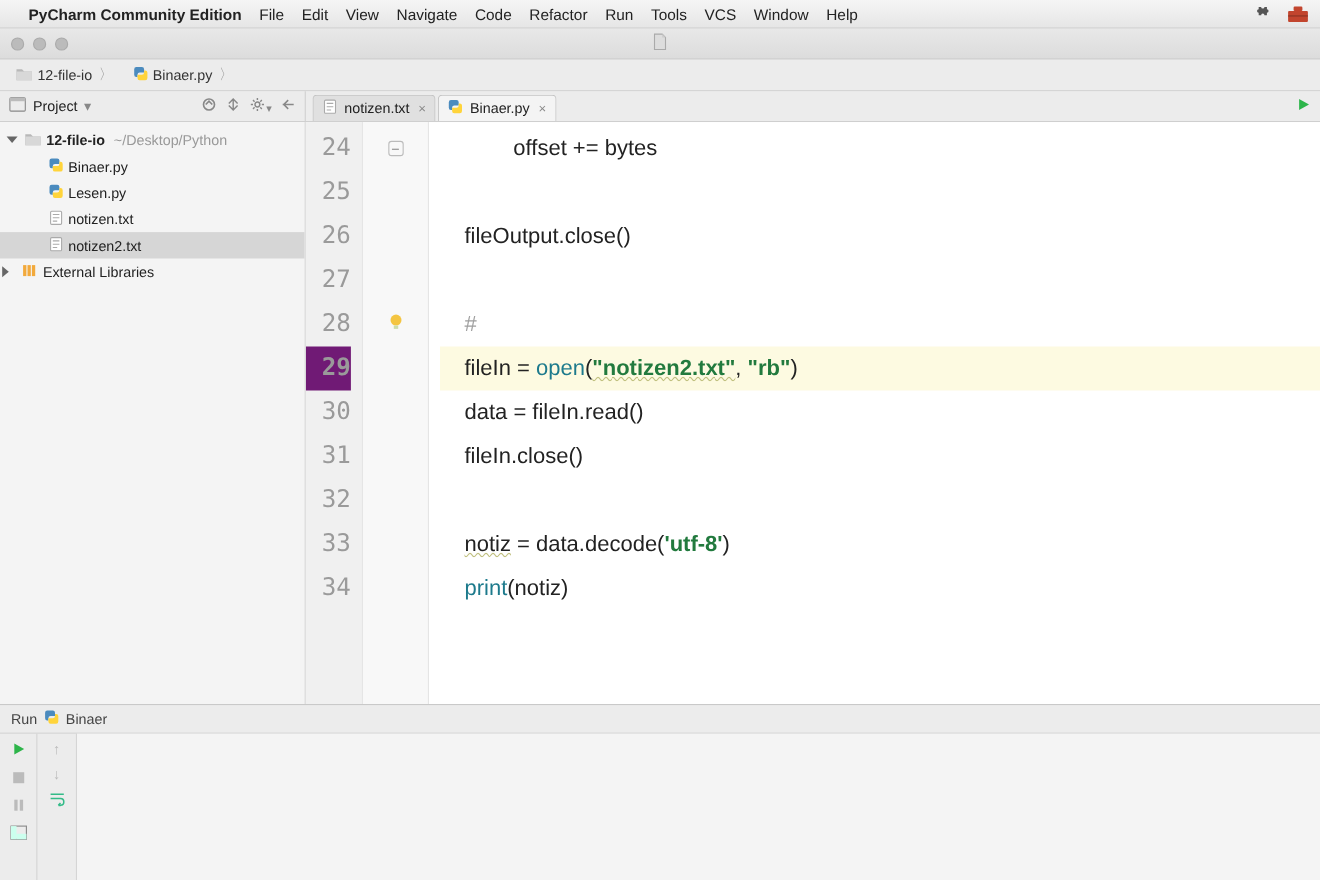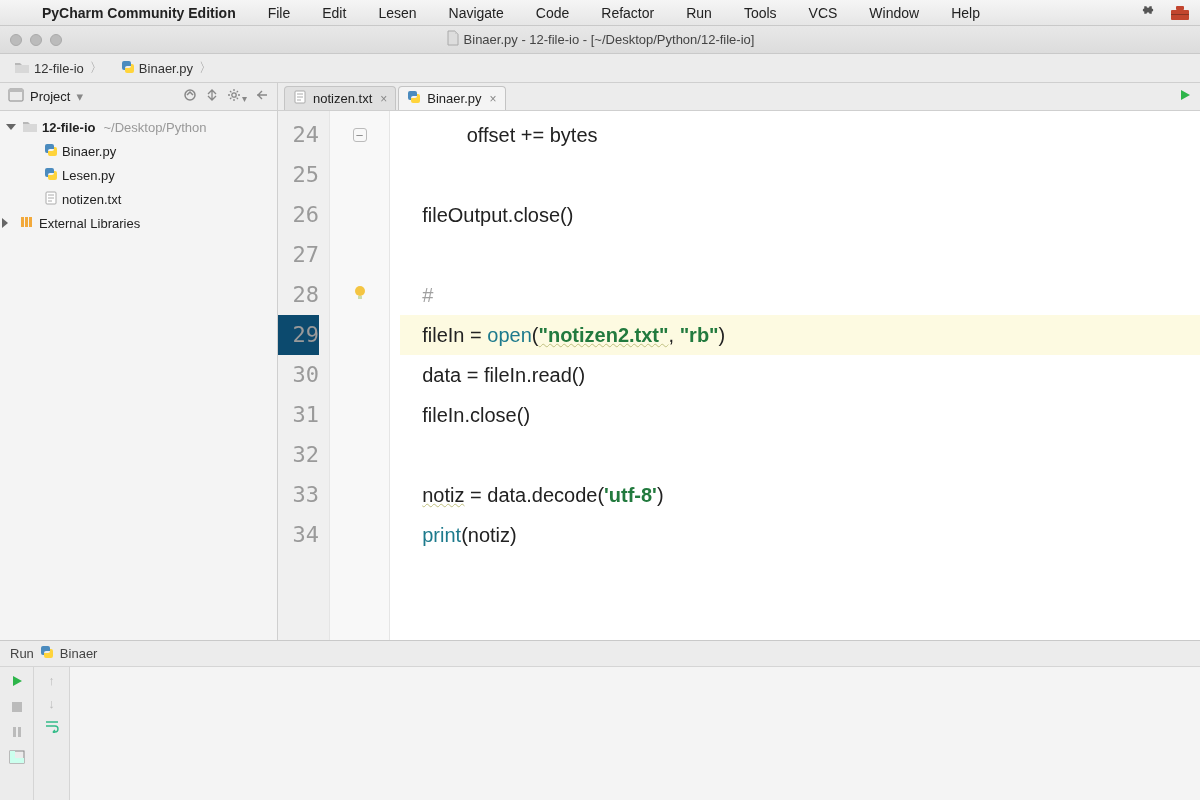--- a/index.html
+++ b/index.html
@@ -12,21 +12,21 @@
     overflow: hidden;
   }
   
   .menubar {
     display: flex;
     align-items: center;
     height: 26px;
     background: linear-gradient(#f5f5f5,#e6e6e6);
     border-bottom: 1px solid #c9c9c9;
     padding: 0 10px;
-    gap: 32px;
+    gap: 16px;
     font-size: 14px;
   }
   .menubar .apple { font-size: 16px; color: #333; }
   .menubar .app-name { font-weight: 600; }
   .menubar .spacer { flex: 1; }
   .menubar .tray svg, .menubar .tray span { vertical-align: middle; }
   .menubar .tray { display:flex; gap:10px; align-items:center; color:#444; }
 
   
   .titlebar {
@@ -169,21 +169,21 @@
     background:#f0f0f0;
     border-right:1px solid #e5e5e5;
     text-align:right;
     padding:4px 10px 0 0;
     color:#9a9a9a;
     font-family: "Menlo","Consolas",monospace;
     font-size:22px;
     line-height:40px;
   }
   .gutter .ln { height:40px; }
-  .gutter .ln.hl { background:#0c4a6e; }
+  .gutter .ln.hl { background:#701a75;font-weight:bold; }
 
   .gutter-extra {
     width:60px;
     background:#f8f8f8;
     border-right:1px solid #e5e5e5;
     padding-top:4px;
   }
   .gutter-extra .row { height:40px; display:flex; align-items:center; justify-content:center; }
 
   .code {
@@ -255,21 +255,21 @@
   .ico-btn { cursor:pointer; }
 </style>
 </head>
 <body>
 
 <div class="menubar">
   <span class="apple"></span>
   <span class="app-name">PyCharm Community Edition</span>
   <span>File</span>
   <span>Edit</span>
-  <span>Lesen</span>
+  <span>View</span>
   <span>Navigate</span>
   <span>Code</span>
   <span>Refactor</span>
   <span>Run</span>
   <span>Tools</span>
   <span>VCS</span>
   <span>Window</span>
   <span>Help</span>
   <span class="spacer"></span>
   <span class="tray">
@@ -294,21 +294,20 @@
     <span class="ico-btn"></span>
     <span class="ico-btn"></span>
   </div>
   <div class="title">
     <span class="doc-icon">
       <svg width="14" height="16" viewBox="0 0 14 16">
           <path fill="#ddd" stroke="#aaa" d="M2 1h7l3 3v11H2z"></path>
           <path fill="#ccc" d="M9 1v3h3z"></path>
         </svg>
     </span>
-    <span>Binaer.py - 12-file-io - [~/Desktop/Python/12-file-io]</span>
   </div>
 </div>
 
 <div class="crumbs">
   <span class="crumb">
     <span>
       <svg width="16" height="14" viewBox="0 0 16 14">
           <path fill="#b8b8b8" d="M1 3h5l2 2h7v8H1z"></path>
           <path fill="#d8d8d8" d="M1 5h14v8H1z"></path>
         </svg>
@@ -429,20 +428,29 @@
         </div>
         <div class="tree-row indent">
           <span><svg width="14" height="14" viewBox="0 0 14 14">
               <rect x="2" y="1" width="10" height="12" rx="1" fill="#fff" stroke="#aaa"></rect>
               <line x1="4" y1="4" x2="10" y2="4" stroke="#aaa"></line>
               <line x1="4" y1="7" x2="10" y2="7" stroke="#aaa"></line>
               <line x1="4" y1="10" x2="8" y2="10" stroke="#aaa"></line>
             </svg></span>
           <span>notizen.txt</span>
         </div>
+        <div class="tree-row indent selected">
+          <span><svg width="14" height="14" viewBox="0 0 14 14">
+              <rect x="2" y="1" width="10" height="12" rx="1" fill="#fff" stroke="#aaa"></rect>
+              <line x1="4" y1="4" x2="10" y2="4" stroke="#aaa"></line>
+              <line x1="4" y1="7" x2="10" y2="7" stroke="#aaa"></line>
+              <line x1="4" y1="10" x2="8" y2="10" stroke="#aaa"></line>
+            </svg></span>
+          <span>notizen2.txt</span>
+        </div>
       </div>
     <div class="tree-row" style="padding-left:2px">
       <span class="triangle closed"></span>
       <span>
         <svg width="16" height="14" viewBox="0 0 16 14">
             <rect x="2" y="2" width="3" height="10" fill="#f2a93b"></rect>
             <rect x="6" y="2" width="3" height="10" fill="#f2a93b"></rect>
             <rect x="10" y="2" width="3" height="10" fill="#f2a93b"></rect>
           </svg>
       </span>

